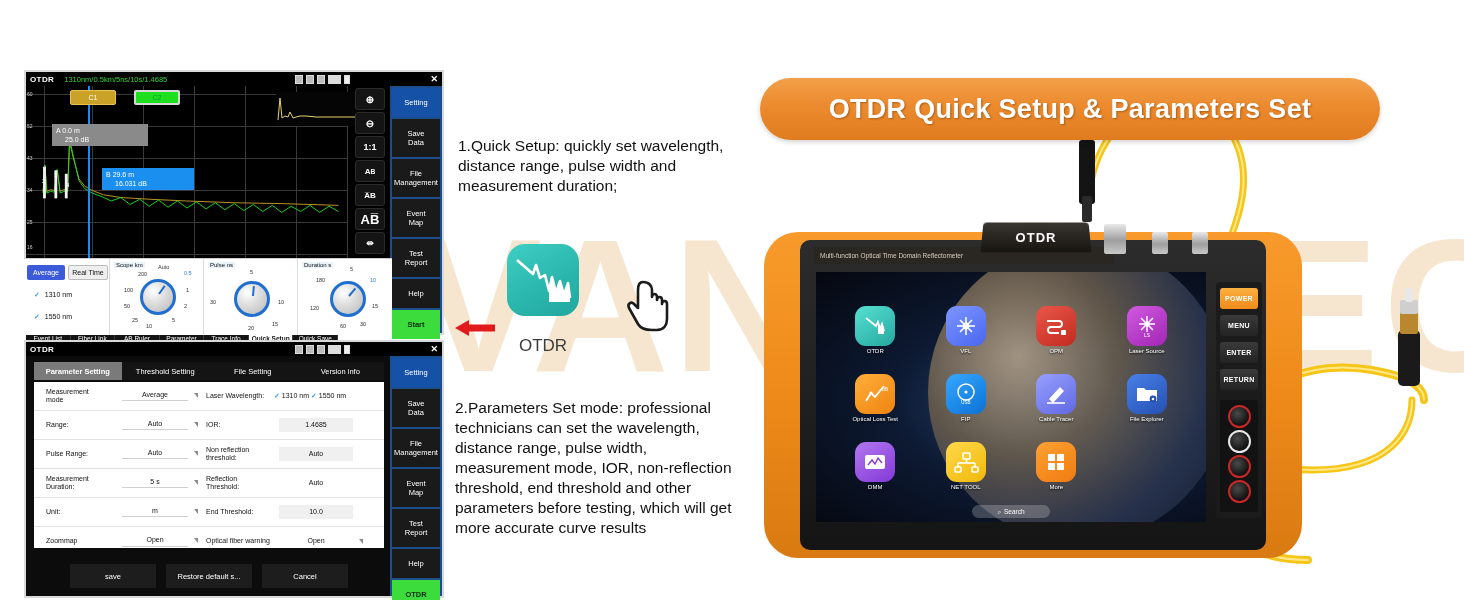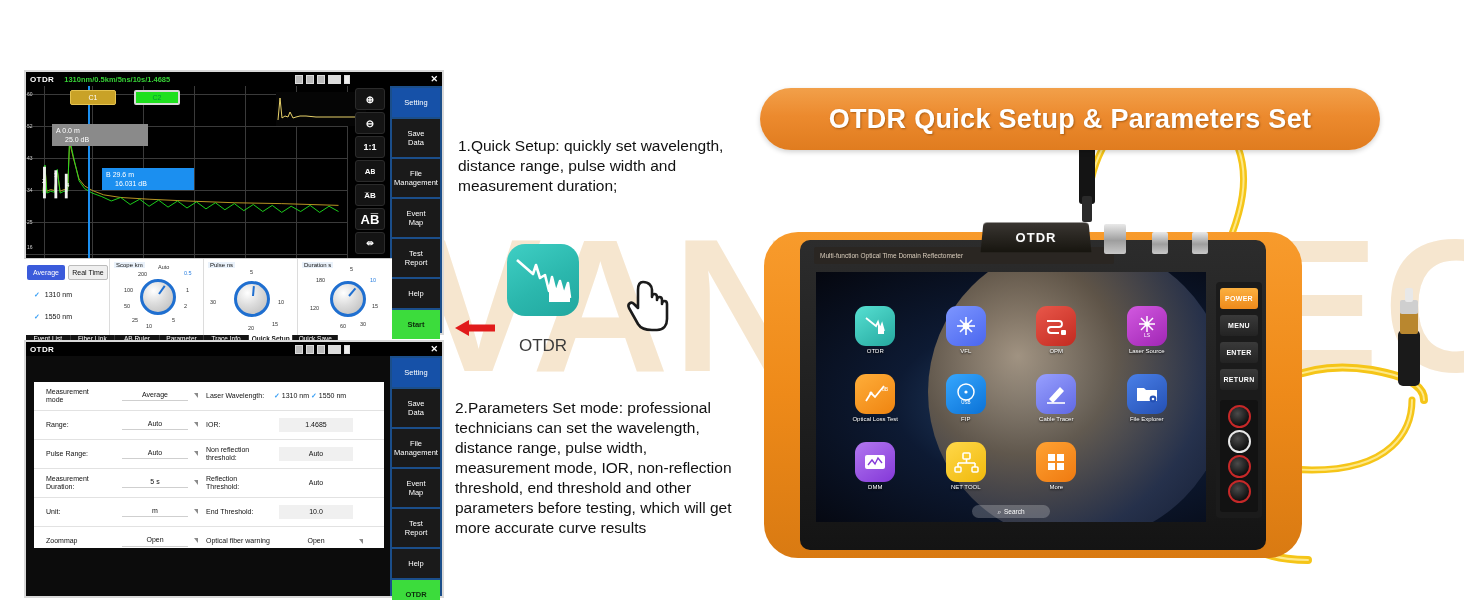--- a/index.html
+++ b/index.html
@@ -11,21 +11,21 @@
   .watermark { position:absolute; left:415px; top:190px; width:640px; height:240px;
                font-family:"Liberation Sans", sans-serif; font-weight:bold;
                font-size:190px; color:#f6e6cf; letter-spacing:4px;
                white-space:nowrap; line-height:230px; z-index:1; user-select:none;}
 
   
   .panel { position:absolute; background:#000; border:2px solid #d9d9d9; z-index:3; }
   .statusbar { height:14px; background:#000; color:#fff; display:flex; align-items:center;
                font-size:8px; padding:0 4px; }
   .sb-title { color:#fff; font-weight:bold; letter-spacing:.4px; }
-  .sb-param { color:#36d136; margin-left:10px; font-size:7.5px; font-weight:bold;}
+  .sb-param { color:#36d136; margin-left:10px; font-size:7.5px; font-weight:normal;}
   .sb-right { margin-left:auto; display:flex; align-items:center; gap:3px; }
   .sb-ico { width:8px; height:9px; border:1px solid #ddd; background:#bbb; display:inline-block;}
   .sb-ico.bat { width:6px; height:9px; background:#eee; }
   .sb-ico.lan { width:13px; height:9px; background:#ddd; }
   .sb-time { font-size:7.5px; color:#fff; margin-left:2px;margin-top:40px; }
   .sb-x { color:#fff; font-size:9px; font-weight:bold; margin-left:3px; }
 
   
   .ui-side { position:absolute; top:14px; right:0; bottom:0; width:52px;
              background:#1b4e8a; display:flex; flex-direction:column; gap:2px; padding:2px; }
@@ -126,21 +126,21 @@
   
   .appicon { position:absolute; left:507px; top:244px; width:72px; height:72px; border-radius:18px;
              background:linear-gradient(150deg,#3fcfc4 0%, #2bb7ad 55%, #21a79f 100%); z-index:7; }
   .appicon svg { position:absolute; inset:0; }
   .appicon-label { position:absolute; left:495px; top:336px; width:96px; text-align:center;
                    font-size:17px; color:#3b3b3b; z-index:7; }
   .hand { position:absolute; left:625px; top:278px; width:46px; height:54px; z-index:8; }
 
   
   #scene { position:absolute; left:752px; top:0; width:712px; height:600px; z-index:2; }
-  .title-pill { position:absolute; left:8px; top:88px; width:620px; height:62px; border-radius:31px;
+  .title-pill { position:absolute; left:8px; top:78px; width:620px; height:62px; border-radius:31px;
                 background:linear-gradient(180deg,#f2a04a 0%, #ec8a2e 45%, #e07c1f 100%);
                 box-shadow:0 2px 5px rgba(0,0,0,.18); z-index:6; }
   .title-pill span { position:absolute; inset:0; display:flex; align-items:center; justify-content:center;
                      color:#fff; font-size:27px; font-weight:bold; letter-spacing:.3px;
                      text-shadow:1px 1px 2px rgba(120,60,0,.55); }
 
   
   .fiber { position:absolute; inset:0; z-index:3; pointer-events:none; }
 
   
@@ -385,20 +385,26 @@
         <i class="sb-ico"></i>
         <i class="sb-ico"></i>
         <i class="sb-ico lan"></i>
         <i class="sb-ico bat"></i>
         <span class="sb-time">2023-11-18 12:18:59</span>
         <span class="sb-x">✕</span>
       </span>
     </div>
 
     <div class="pp-body">
+      <div class="pp-tabs">
+        <div class="pp-tab active">Parameter Setting</div>
+        <div class="pp-tab">Threshold Setting</div>
+        <div class="pp-tab">File Setting</div>
+        <div class="pp-tab">Version info</div>
+      </div>
 
       <div class="pp-card">
         <div class="pp-line">
           <div class="pl k1">Measurement mode</div>
           <div class="pl v1">Average<i class="caret"></i></div>
           <div class="pl k2">Laser Wavelength:</div>
           <div class="wl2">
             <span class="ck">✓</span>
             <span>1310 nm</span>
             <span class="ck"> ✓</span>
@@ -430,20 +436,25 @@
           <div class="pl v2 box">10.0</div>
         </div>
         <div class="pp-line">
           <div class="pl k1">Zoommap</div>
           <div class="pl v1">Open<i class="caret"></i></div>
           <div class="pl k2">Optical fiber warning</div>
           <div class="pl v2">Open<i class="caret"></i></div>
         </div>
       </div>
 
+      <div class="pp-btns">
+        <div class="pp-btn">save</div>
+        <div class="pp-btn">Restore default s...</div>
+        <div class="pp-btn">Cancel</div>
+      </div>
     </div>
 
     <div class="ui-side">
       <div class="ui-side-btn sel">Setting</div>
       <div class="ui-side-btn">Save Data</div>
       <div class="ui-side-btn">File Management</div>
       <div class="ui-side-btn">Event Map</div>
       <div class="ui-side-btn">Test Report</div>
       <div class="ui-side-btn">Help</div>
       <div class="ui-side-btn go">OTDR Test</div>

